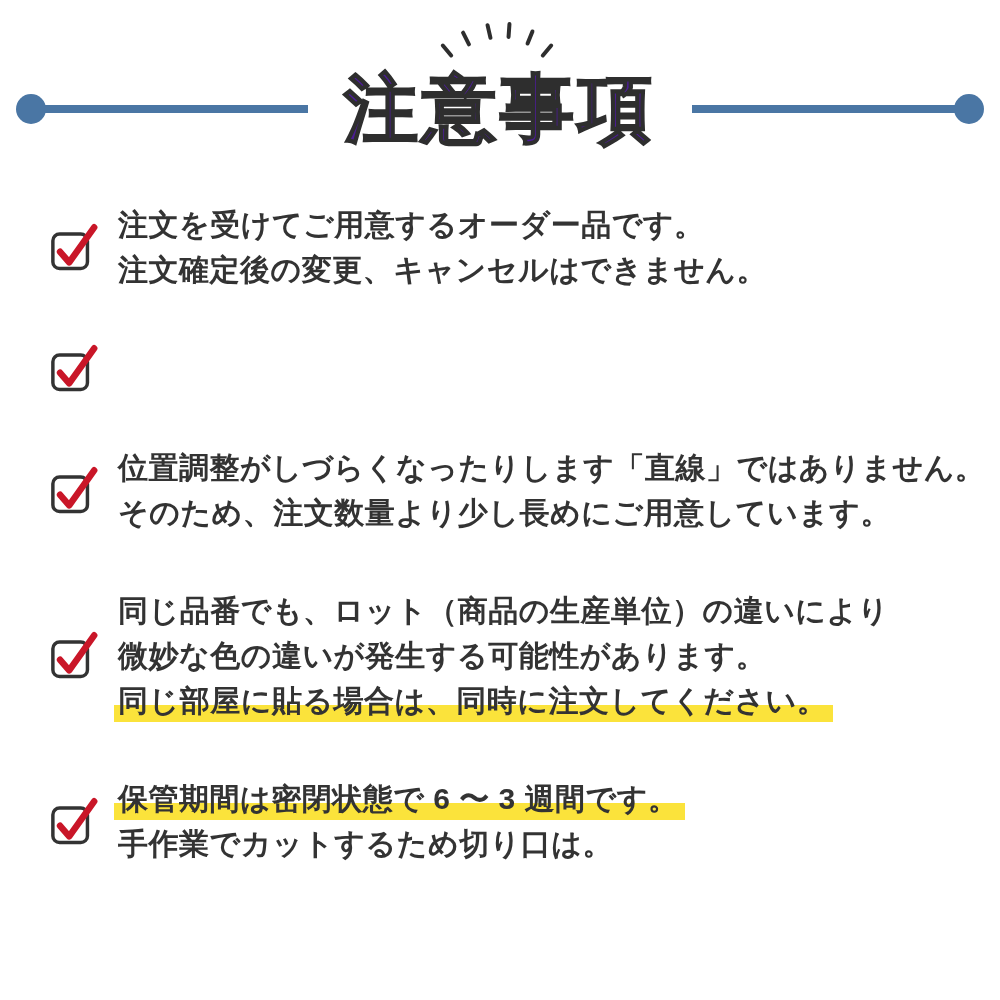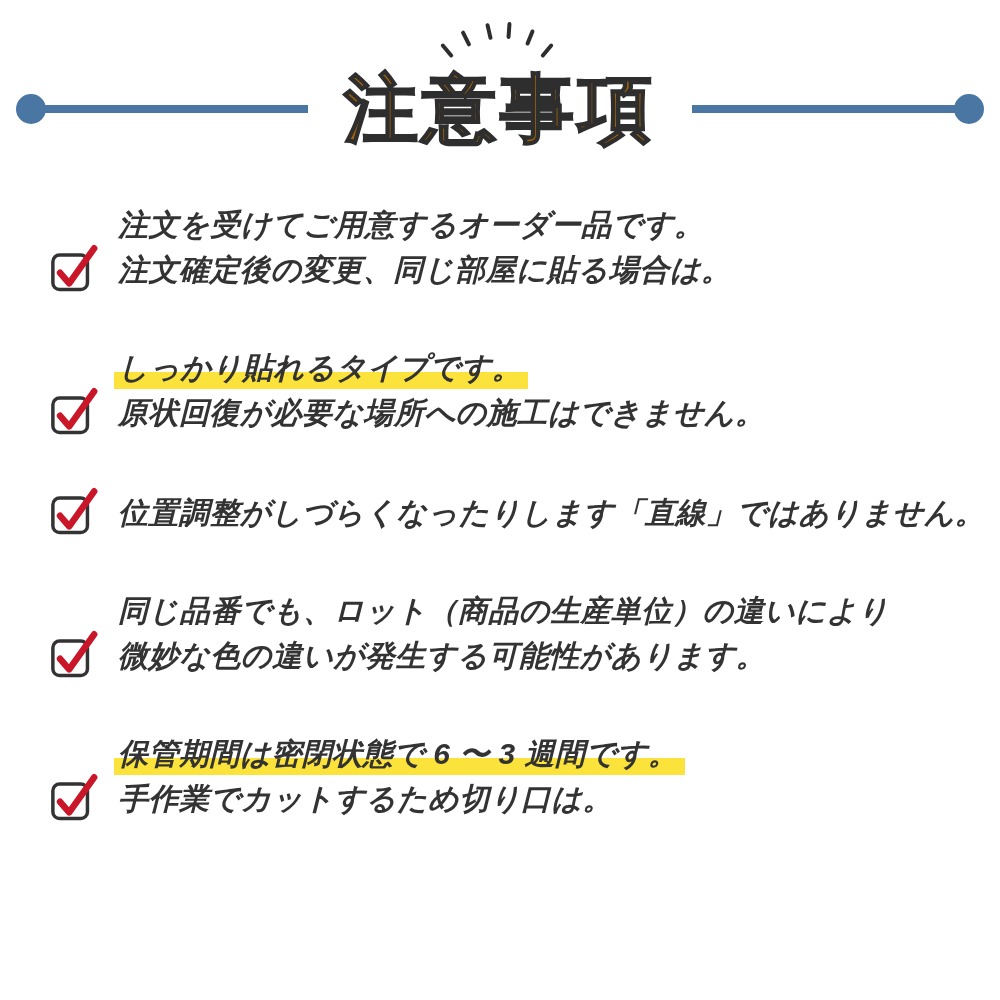--- a/index.html
+++ b/index.html
@@ -68,34 +68,33 @@
     background: var(--accent-blue);
     margin: 0 -6px; 
   }
   .rule.left  { margin-right: 42px; }
   .rule.right { margin-left: 42px; }
   .page-title {
     font-size: 74px;
     line-height: 1;
     font-weight: 900;
     letter-spacing: 4px;
-    color: #a16207;
+    color: #4c1d95;
     -webkit-text-stroke: 2px #2e2e2e;
     white-space: nowrap;
   }
 
   
   .notice-list {
     margin-top: 56px;
     padding-left: 50px;
   }
   .item {
     display: flex;
-    align-items: flex-end;
-    font-style: italic;
+    align-items: center;
   }
   .item + .item { margin-top: 53px; }
   .checkbox {
     flex: 0 0 auto;
     width: 48px;
     height: 48px;
     margin-top: -1px;
   }
   .lines { margin-left: 20px; }
   .line {
@@ -143,53 +142,51 @@
   </div>
 
   <main class="notice-list">
   <div class="item">
     <svg class="checkbox" viewBox="0 0 50 50" aria-hidden="true">
       <rect class="cb-box" x="3" y="11.5" width="36" height="36" rx="7"></rect>
       <path class="cb-check" d="M 10.5 30 L 20 41 L 46 4.5"></path>
     </svg>
     <div class="lines">
           <p class="line"><span>注文を受けてご用意するオーダー品です。</span></p>
-          <p class="line"><span>注文確定後の変更、同じ部屋に貼る場合は。</span></p>
-        </div>
-  </div>
-
-  <div class="item">
-    <svg class="checkbox" viewBox="0 0 50 50" aria-hidden="true">
-      <rect class="cb-box" x="3" y="11.5" width="36" height="36" rx="7"></rect>
-      <path class="cb-check" d="M 10.5 30 L 20 41 L 46 4.5"></path>
-    </svg>
-    <div class="lines">
-          <p class="line"><span class="hl">しっかり貼れるタイプです。</span></p>
-          <p class="line"><span>原状回復が必要な場所への施工はできません。</span></p>
-        </div>
+          <p class="line"><span>注文確定後の変更、キャンセルはできません。</span></p>
+        </div>
+  </div>
+
+  <div class="item">
+    <svg class="checkbox" viewBox="0 0 50 50" aria-hidden="true">
+      <rect class="cb-box" x="3" y="11.5" width="36" height="36" rx="7"></rect>
+      <path class="cb-check" d="M 10.5 30 L 20 41 L 46 4.5"></path>
+    </svg>
   </div>
 
   <div class="item">
     <svg class="checkbox" viewBox="0 0 50 50" aria-hidden="true">
       <rect class="cb-box" x="3" y="11.5" width="36" height="36" rx="7"></rect>
       <path class="cb-check" d="M 10.5 30 L 20 41 L 46 4.5"></path>
     </svg>
     <div class="lines">
           <p class="line"><span>位置調整がしづらくなったりします「直線」ではありません。</span></p>
+          <p class="line"><span>そのため、注文数量より少し長めにご用意しています。</span></p>
         </div>
   </div>
 
   <div class="item">
     <svg class="checkbox" viewBox="0 0 50 50" aria-hidden="true">
       <rect class="cb-box" x="3" y="11.5" width="36" height="36" rx="7"></rect>
       <path class="cb-check" d="M 10.5 30 L 20 41 L 46 4.5"></path>
     </svg>
     <div class="lines">
           <p class="line"><span>同じ品番でも、ロット（商品の生産単位）の違いにより</span></p>
           <p class="line"><span>微妙な色の違いが発生する可能性があります。</span></p>
+          <p class="line"><span class="hl">同じ部屋に貼る場合は、同時に注文してください。</span></p>
         </div>
   </div>
 
   <div class="item">
     <svg class="checkbox" viewBox="0 0 50 50" aria-hidden="true">
       <rect class="cb-box" x="3" y="11.5" width="36" height="36" rx="7"></rect>
       <path class="cb-check" d="M 10.5 30 L 20 41 L 46 4.5"></path>
     </svg>
     <div class="lines">
           <p class="line"><span class="hl">保管期間は密閉状態で 6 〜 3 週間です。</span></p>

